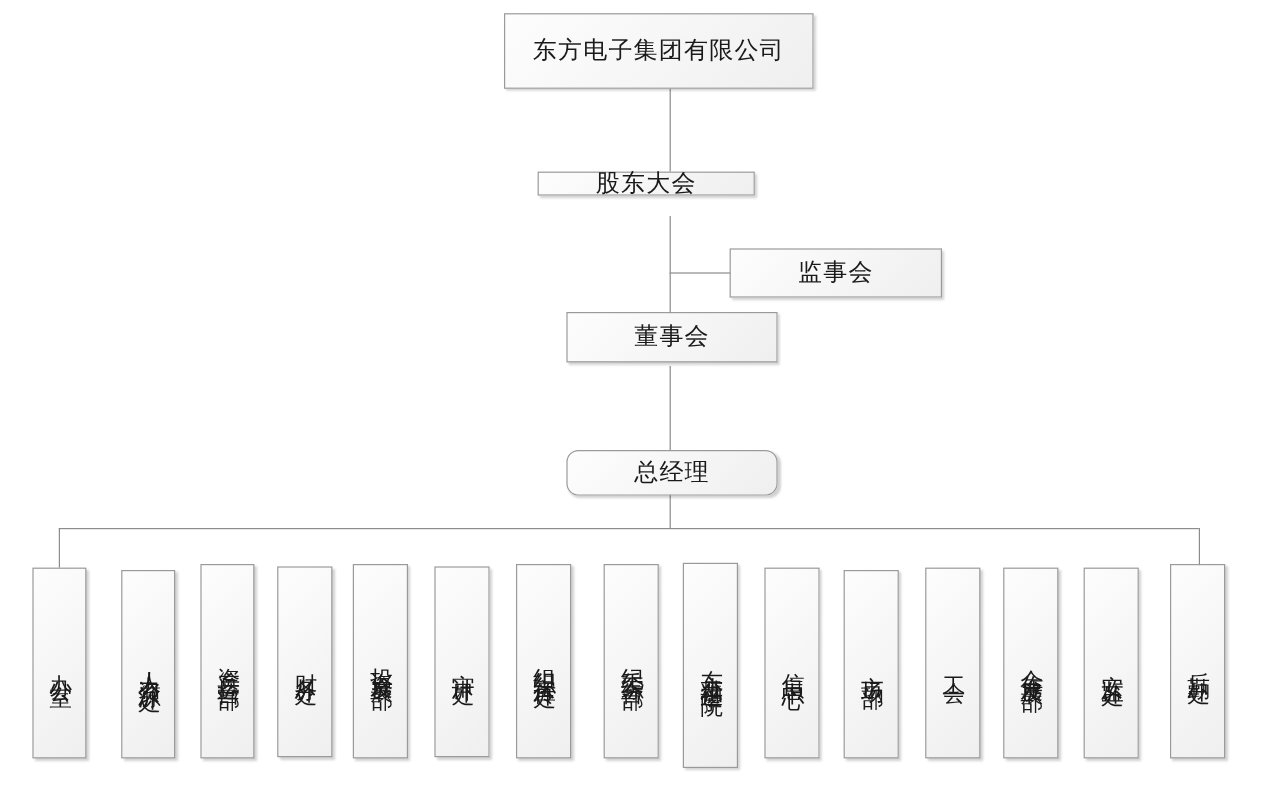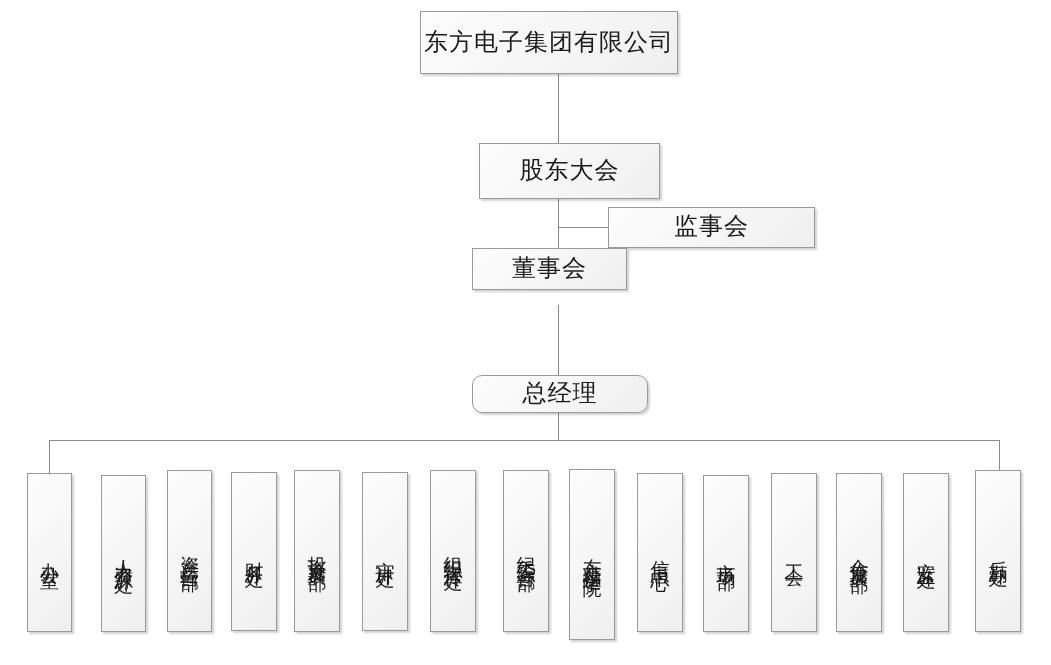--- a/index.html
+++ b/index.html
@@ -20,21 +20,21 @@
     background:linear-gradient(135deg,#fdfdfd 0%,#f7f7f7 45%,#efefef 100%);
     box-shadow:2px 2px 2px rgba(0,0,0,0.18);
     display:flex;
     align-items:center;
     justify-content:center;
     color:#1a1a1a;
     line-height:1.05;
   }
   
   .node.h{
-    font-size:24px;
+    font-size:20px;
     letter-spacing:1px;
   }
   
   .node.v{
     writing-mode:vertical-rl;
     text-orientation:upright;
     font-size:19px;
     letter-spacing:4px;
     padding-top:4px;
     padding-bottom:4px;
@@ -61,25 +61,25 @@
   <div class="line vline" style="left:558px;top:412px;height:28px;"></div>
 
   <div class="line hline" style="left:49px;top:440px;width:950px;"></div>
 
   <div class="line vline" style="left:49px;top:440px;height:33px;"></div>
 
   <div class="line vline" style="left:999px;top:440px;height:33px;"></div>
 
   <div class="node h" style="left:420px;top:11px;width:258px;height:63px;">东方电子集团有限公司</div>
 
-  <div class="node h" style="left:479px;top:143px;width:181px;height:56px;">股东大会</div>
+  <div class="node h" style="left:448px;top:143px;width:181px;height:20px;">股东大会</div>
 
-  <div class="node h" style="left:608px;top:207px;width:207px;height:41px;font-family:Liberation Mono, monospace;">监事会</div>
+  <div class="node h" style="left:608px;top:207px;width:177px;height:41px;">监事会</div>
 
-  <div class="node h" style="left:472px;top:248px;width:155px;height:42px;">董事会</div>
+  <div class="node h" style="left:472px;top:260px;width:176px;height:42px;">董事会</div>
 
   <div class="node h" style="left:472px;top:375px;width:176px;height:38px;border-radius:10px;">总经理</div>
 
   <div class="node v" style="left:27px;top:473px;width:45px;height:159px;">办公室</div>
 
   <div class="node v" style="left:101px;top:475px;width:45px;height:157px;">人力资源处</div>
 
   <div class="node v" style="left:167px;top:470px;width:45px;height:162px;">资产运营部</div>
 
   <div class="node v" style="left:231px;top:472px;width:46px;height:159px;">财务处</div>

